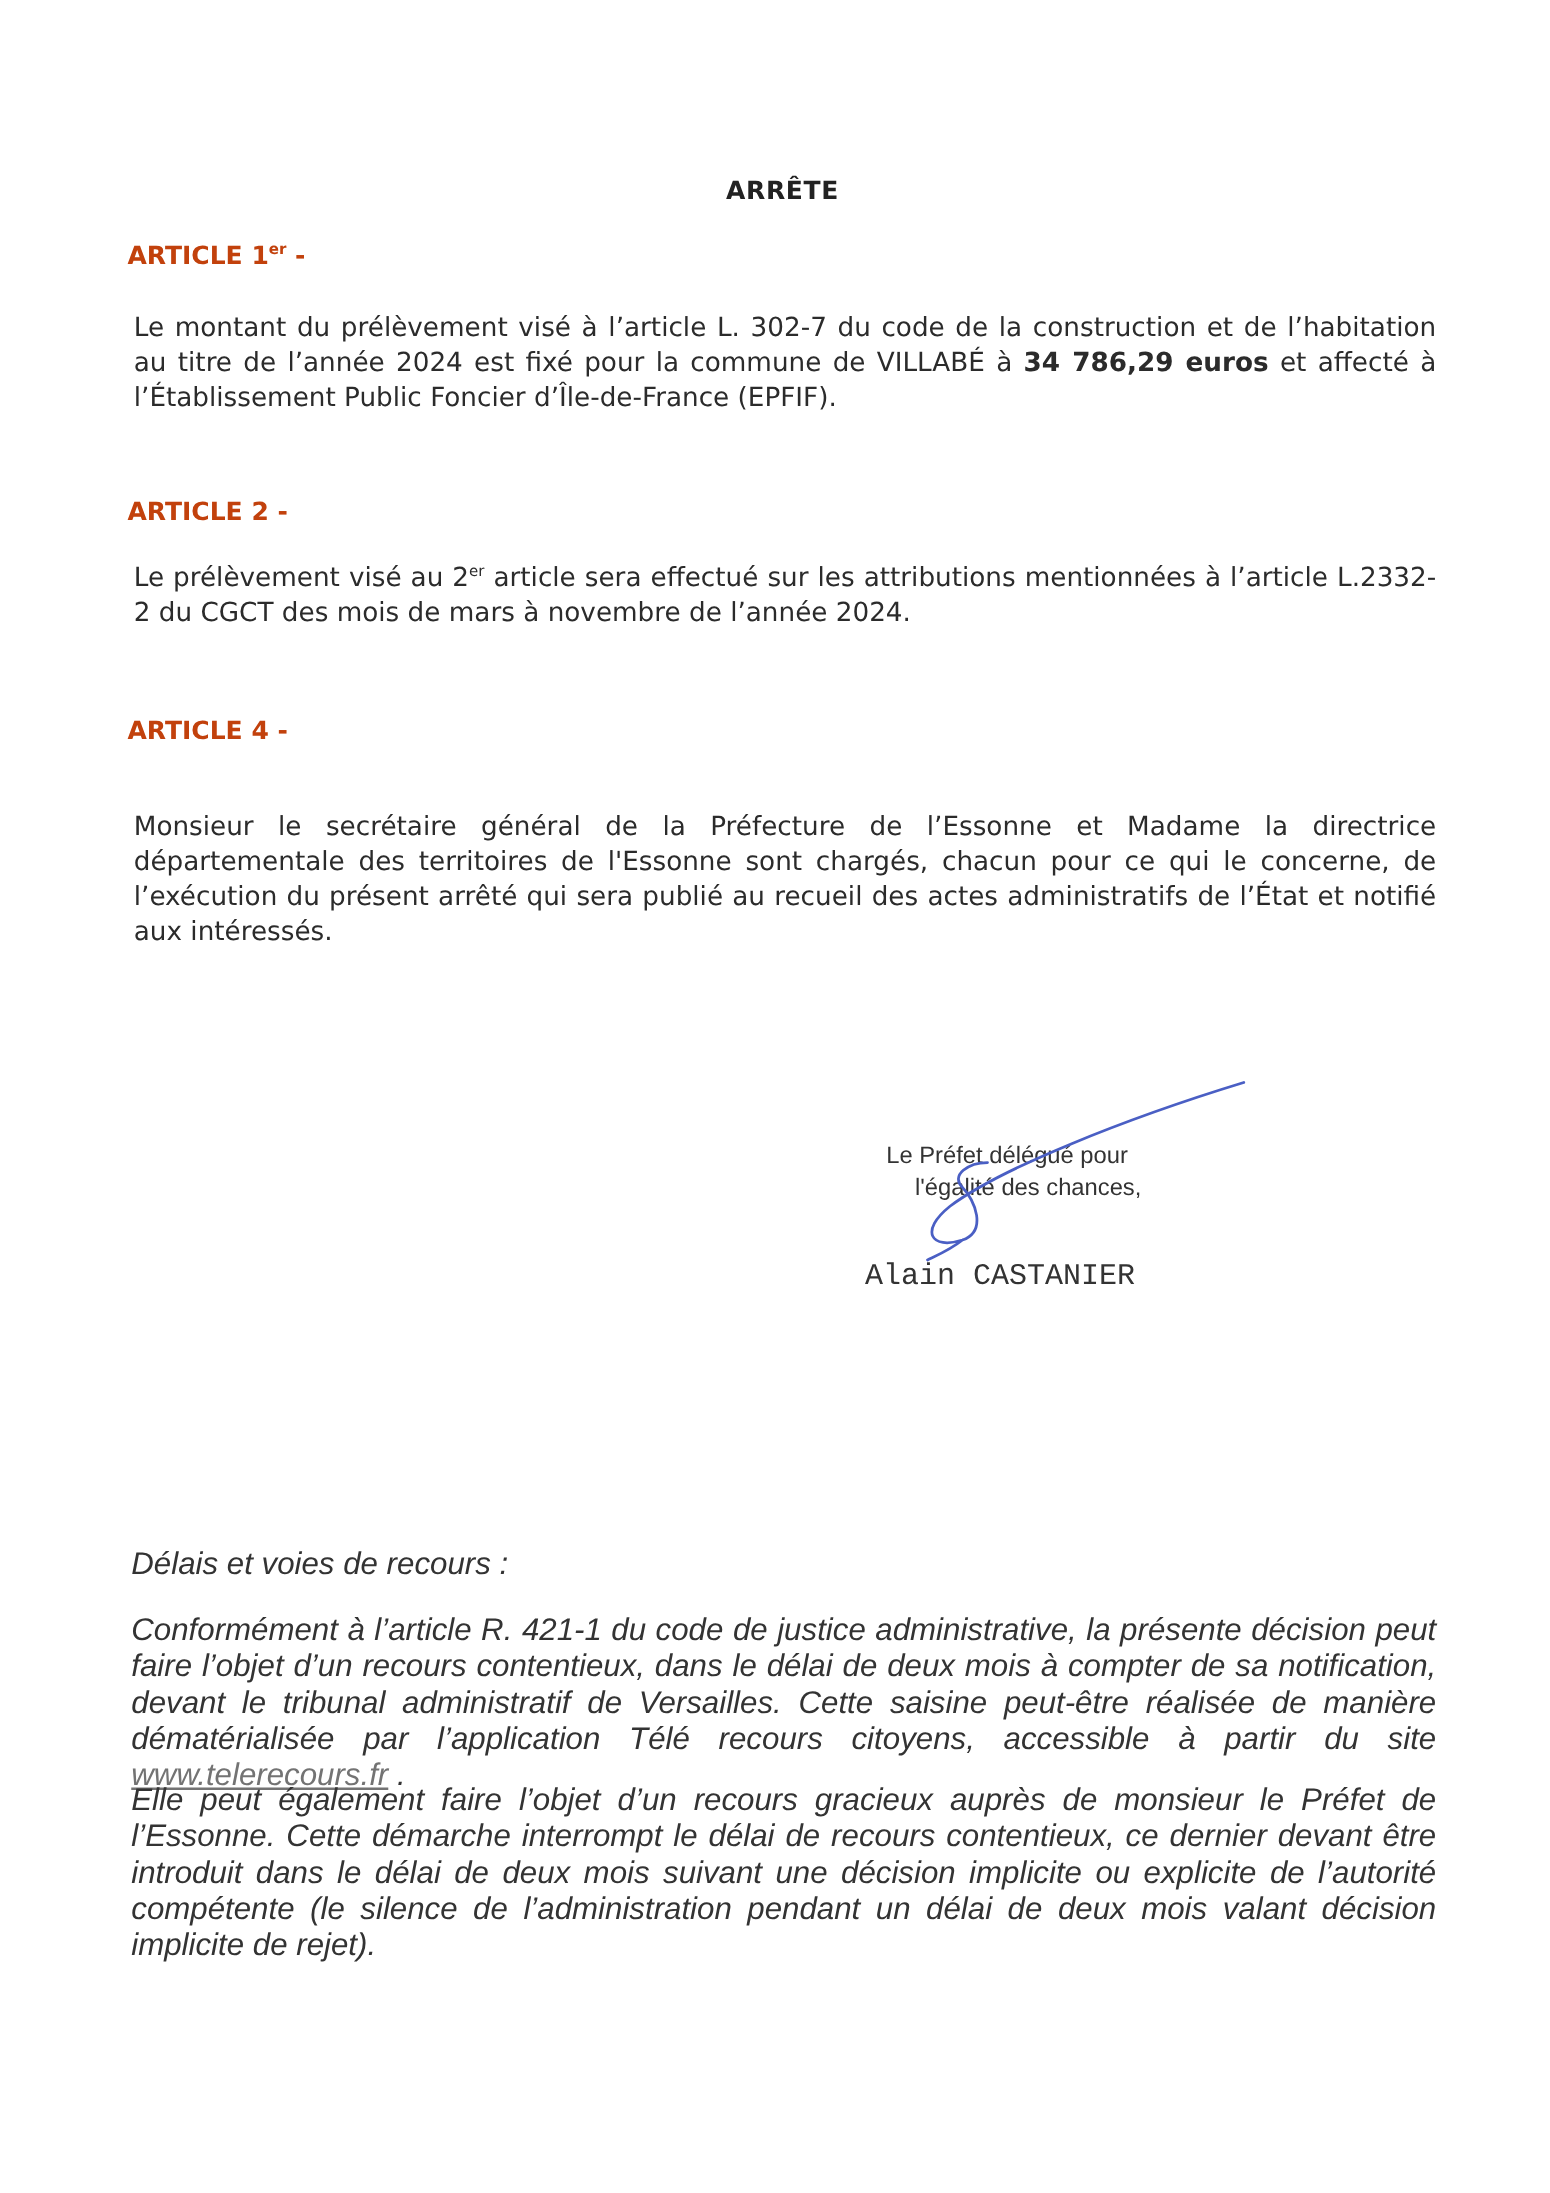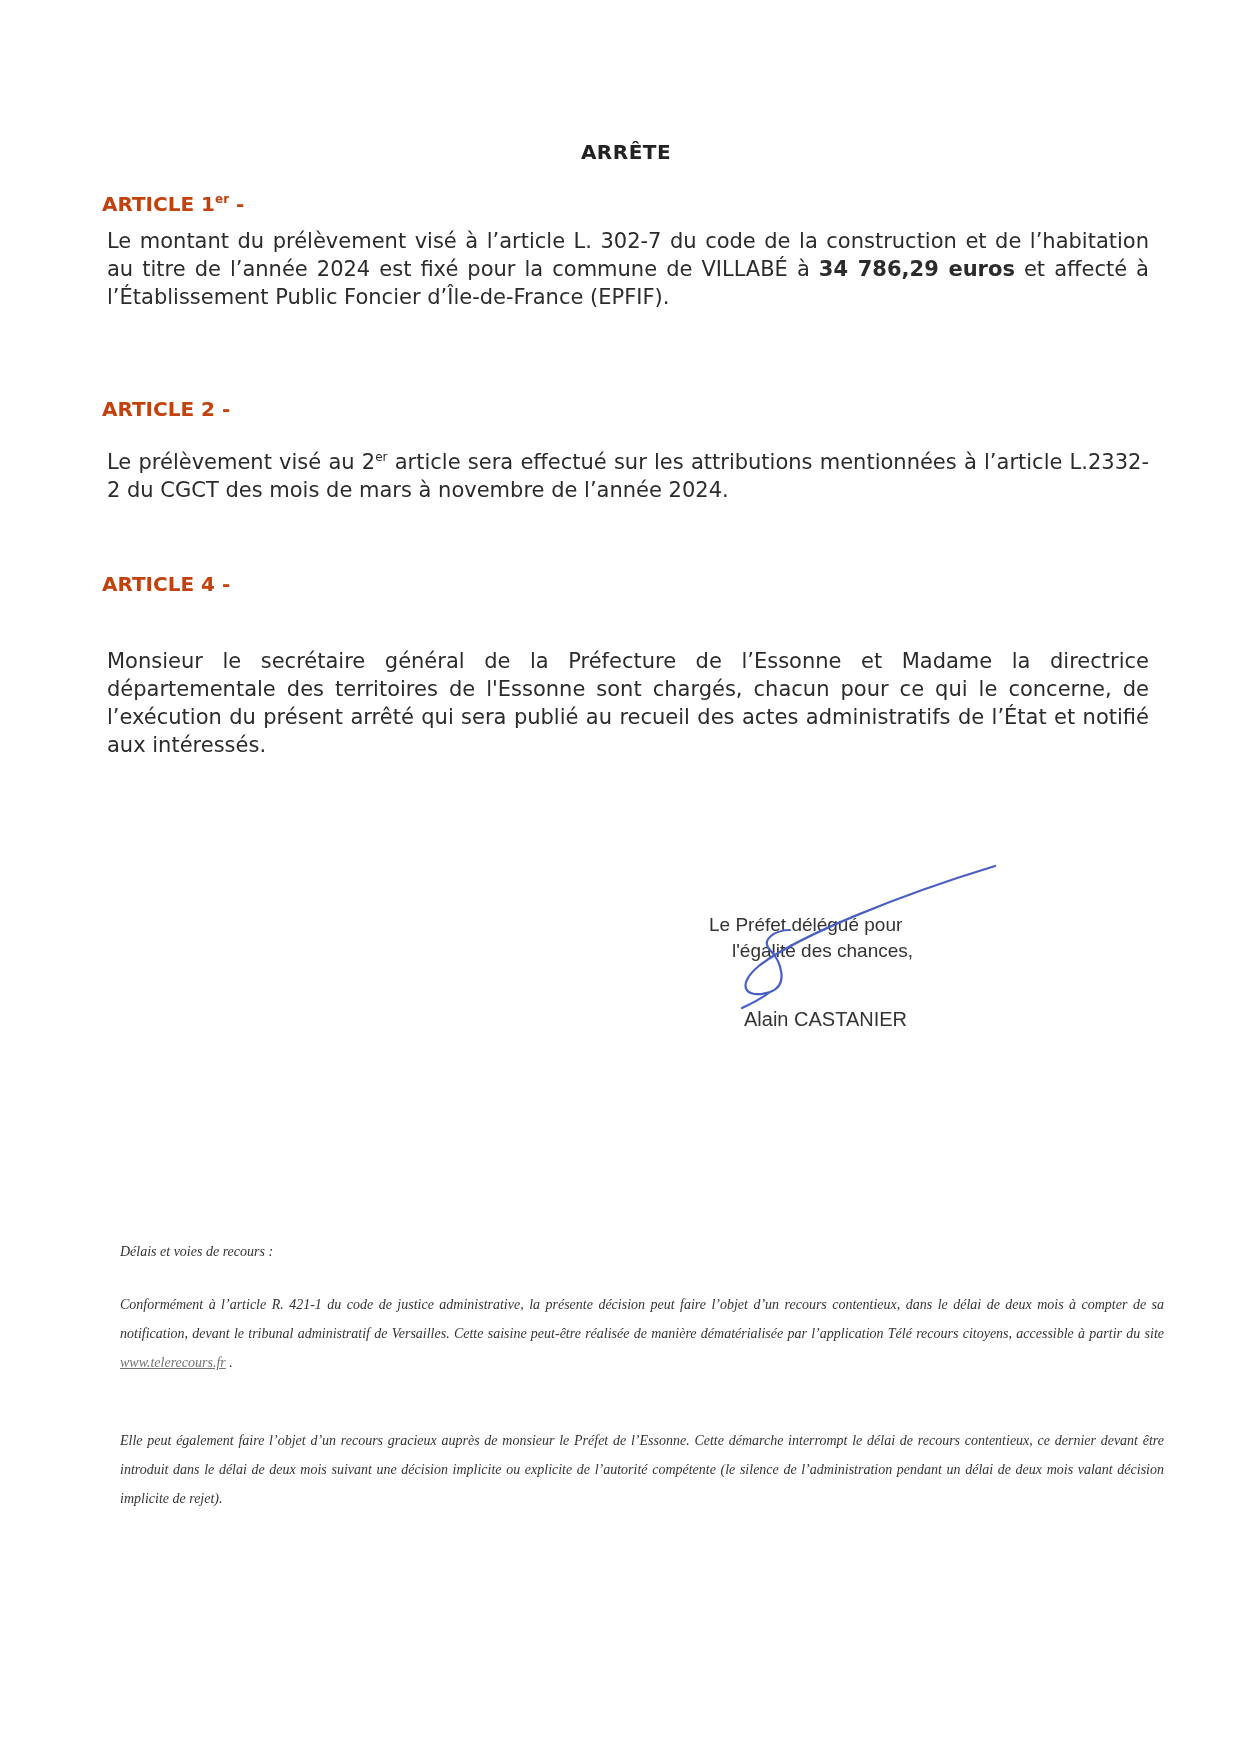--- a/index.html
+++ b/index.html
@@ -4,40 +4,40 @@
 <style>
   html, body { margin:0; padding:0; background:#ffffff; }
   body { width:1240px; height:1754px; position:relative; overflow:hidden; color:#2b2b2b; font-family:"DejaVu Sans", sans-serif; }
   .abs { position:absolute; }
   .title { left:0; width:1252px; top:140px; text-align:center; font-weight:bold; font-size:20px; letter-spacing:0.5px; color:#222; }
   .art-head { left:102px; font-weight:bold; font-size:20px; color:#c2410c; }
   .art-head sup { font-size:12px; }
   .body-text { left:107px; width:1042px; font-size:21px; line-height:28px; text-align:justify; color:#2b2b2b; }
   .body-text sup { font-size:12px; line-height:0; }
   .sig { font-family:"Liberation Sans", sans-serif; font-size:19px; color:#333; }
-  .footer { left:120px; width:1044px; font-family:Liberation Serif, serif; font-style:italic; font-size:14px; line-height:29px; text-align:justify; color:#333; }
+  .footer { left:105px; width:1044px; font-family:Liberation Sans, sans-serif; font-style:italic; font-size:25px; line-height:29px; text-align:justify; color:#333; }
   .link { color:#737373; text-decoration:underline; }
   svg.sigline { position:absolute; left:0; top:0; pointer-events:none; }
 </style>
 </head>
 <body>
 
 <div class="abs title">ARRÊTE</div>
 
 <div class="abs art-head" style="top:192px;"><span>ARTICLE 1</span><sup>er</sup><span> -</span></div>
-<div class="abs body-text" style="top:227px;"><span>Le montant du prélèvement visé à l’article L. 302-7 du code de la construction et de l’habitation au titre de l’année 2024 est fixé pour la commune de VILLABÉ à </span><b>34 786,29 euros</b><span> et affecté à l’Établissement Public Foncier d’Île-de-France (EPFIF).</span></div>
+<div class="abs body-text" style="top:248px;"><span>Le montant du prélèvement visé à l’article L. 302-7 du code de la construction et de l’habitation au titre de l’année 2024 est fixé pour la commune de VILLABÉ à </span><b>34 786,29 euros</b><span> et affecté à l’Établissement Public Foncier d’Île-de-France (EPFIF).</span></div>
 
 <div class="abs art-head" style="top:397px;">ARTICLE 2 -</div>
 <div class="abs body-text" style="top:448px;"><span>Le prélèvement visé au 2</span><sup>er</sup><span> article sera effectué sur les attributions mentionnées à l’article L.2332-2 du CGCT des mois de mars à novembre de l’année 2024.</span></div>
 
 <div class="abs art-head" style="top:572px;">ARTICLE 4 -</div>
 <div class="abs body-text" style="top:623px;margin-top:24px;">Monsieur le secrétaire général de la Préfecture de l’Essonne et Madame la directrice départementale des territoires de l'Essonne sont chargés, chacun pour ce qui le concerne, de l’exécution du présent arrêté qui sera publié au recueil des actes administratifs de l’État et notifié aux intéressés.</div>
 
 <div class="abs sig" style="left:709px; top:914px;">Le Préfet délégué pour</div>
 <div class="abs sig" style="left:732px; top:940px;">l'égalité des chances,</div>
-<div class="abs sig" style="left:744px; top:1008px; font-size:20px;">Alain CASTANIER</div>
+<div class="abs sig" style="left:692px; top:1008px; font-size:24px;font-family:Liberation Mono, monospace;">Alain CASTANIER</div>
 <svg class="sigline" width="1240" height="1754">
   <path d="M995,866 C900,895 800,935 760,965 C735,985 745,1000 770,992 C790,985 780,960 770,950 C760,940 775,930 790,930 M770,992 C760,1000 748,1005 742,1008" fill="none" stroke="#4a5fc4" stroke-width="2.2" stroke-linecap="round"></path>
 </svg>
 
 <div class="abs footer" style="top:1237px;">Délais et voies de recours :</div>
 <div class="abs footer" style="top:1290px;"><span>Conformément à l’article R. 421-1 du code de justice administrative, la présente décision peut faire l’objet d’un recours contentieux, dans le délai de deux mois à compter de sa notification, devant le tribunal administratif de Versailles. Cette saisine peut-être réalisée de manière dématérialisée par l’application Télé recours citoyens, accessible à partir du site </span><a class="link">www.telerecours.fr</a><span> .</span></div>
 <div class="abs footer" style="top:1426px;">Elle peut également faire l’objet d’un recours gracieux auprès de monsieur le Préfet de l’Essonne. Cette démarche interrompt le délai de recours contentieux, ce dernier devant être introduit dans le délai de deux mois suivant une décision implicite ou explicite de l’autorité compétente (le silence de l’administration pendant un délai de deux mois valant décision implicite de rejet).</div>
 
 </body></html>

